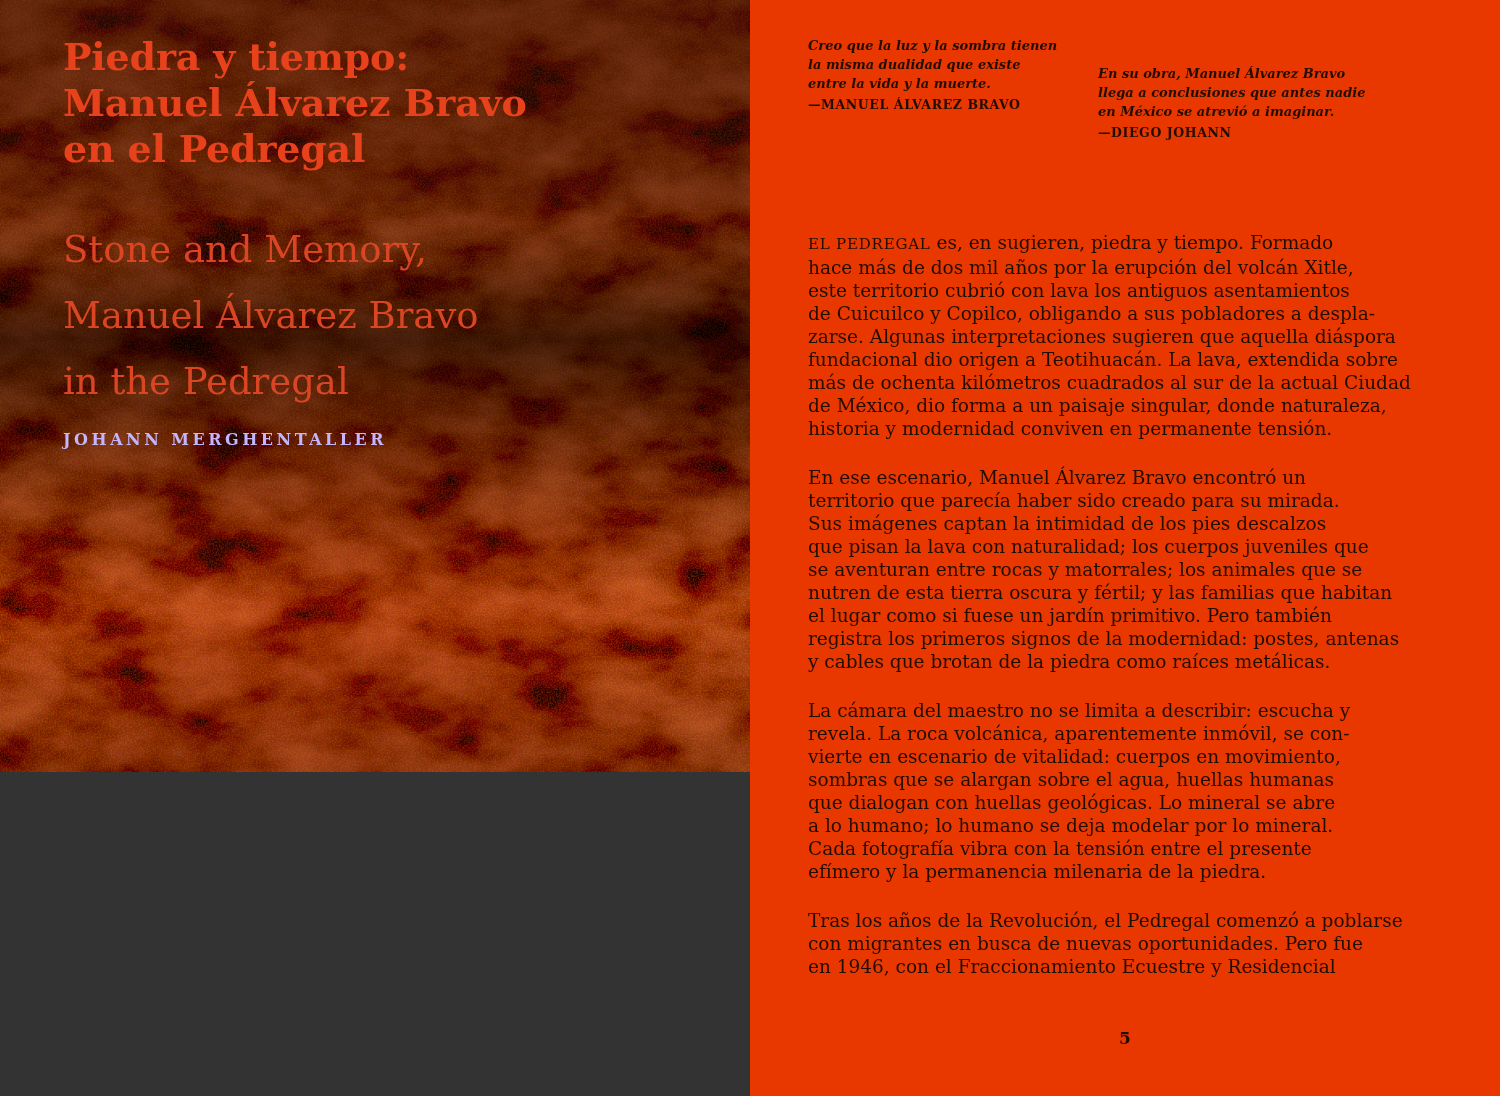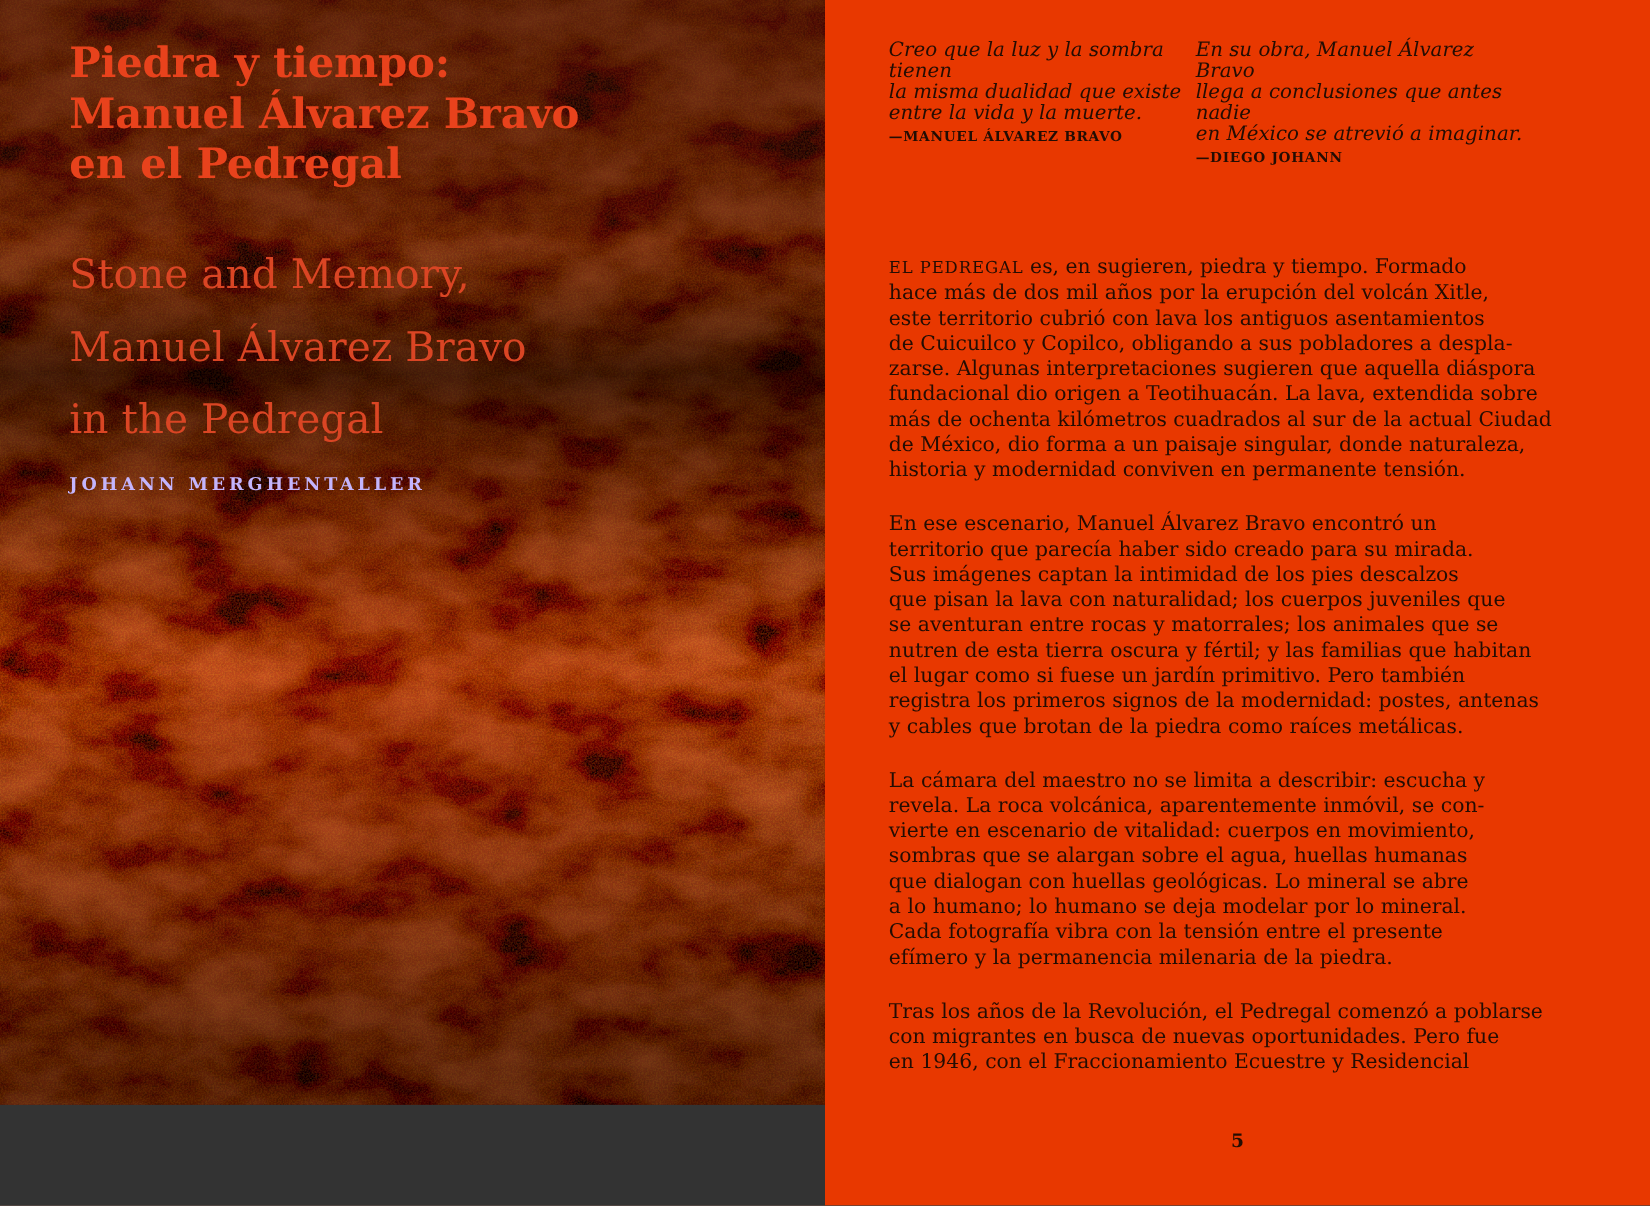--- a/index.html
+++ b/index.html
@@ -1,21 +1,21 @@
 <!DOCTYPE html>
 <html><head>
 <meta charset="utf-8">
 <style>
   html,body{margin:0;padding:0;background:#333;}
   .spread{
     position:relative;width:1500px;height:1096px;overflow:hidden;
     font-family:"DejaVu Serif", serif;
   }
   
-  .page-left{position:absolute;left:0;top:0;width:750px;height:1004px;background:#120402;overflow:hidden;}
+  .page-left{position:absolute;left:0;top:0;width:750px;height:772px;background:#120402;overflow:hidden;}
   .page-left svg{position:absolute;left:0;top:0;display:block;}
   .photo-shade{
     position:absolute;left:0;top:0;width:750px;height:1096px;
     background:
       radial-gradient(900px 520px at 45% 60%, rgba(150,28,7,0.22), rgba(0,0,0,0) 62%),
       linear-gradient(180deg, rgba(0,0,0,0) 55%, rgba(4,1,0,0.45) 85%, rgba(6,1,0,0.55) 100%),
       linear-gradient(180deg, rgba(0,0,0,0) 20%, rgba(4,1,0,0.62) 31%, rgba(4,1,0,0.34) 42%, rgba(0,0,0,0) 56%),
       linear-gradient(180deg, rgba(44,13,5,0.62) 0%, rgba(38,11,4,0.5) 18%, rgba(20,5,2,0.2) 27%, rgba(0,0,0,0) 34%);
   }
   .title-es{
@@ -32,24 +32,24 @@
     position:absolute;left:63px;top:395px;
     font-size:16px;font-weight:700;letter-spacing:3.5px;
     color:#c4b5fd;
     margin-top:35px;
   }
   
   .page-right{position:absolute;left:750px;top:0;width:750px;height:1096px;background:#e83800;color:#230d03;}
   .epigraphs{position:absolute;left:0;top:0;width:750px;height:200px;}
   .epigraph{position:absolute;top:36px;}
   .epigraph.q1{left:58px;width:282px;}
-  .epigraph.q2{left:337px;width:310px;}
+  .epigraph.q2{left:348px;width:310px;margin-top:28px;}
   .epigraph-text{
-    display:block;font-style:italic;font-size:18px;line-height:19px;
-    white-space:pre-line;font-weight:400;
+    display:block;font-style:italic;font-size:13px;line-height:19px;
+    white-space:pre-line;font-weight:700;
   }
   .epigraph-attr{
     display:block;margin-top:4px;font-style:normal;
     font-size:12.5px;letter-spacing:0.6px;font-weight:600;
   }
   .body-col{position:absolute;left:58px;top:231px;width:645px;}
   .body-col p{
     margin:0 0 26px 0;font-size:18.5px;line-height:23px;color:#230d03;
   }
   .lines{display:block;white-space:pre-line;}

